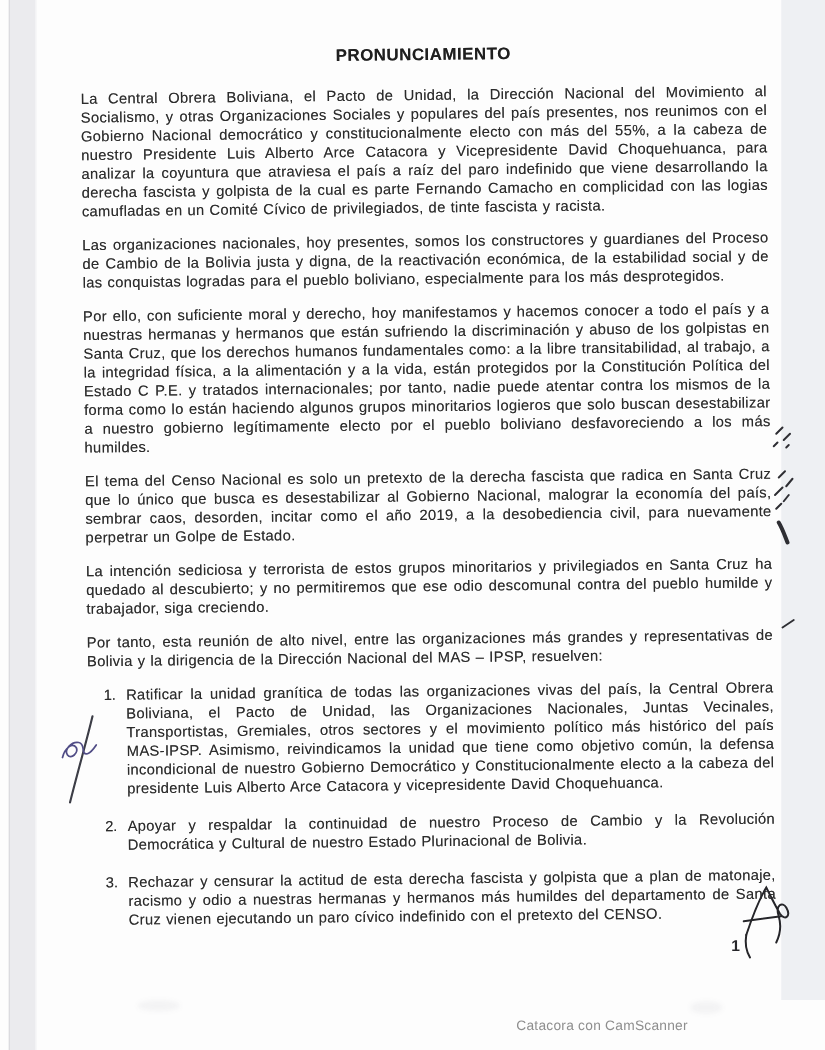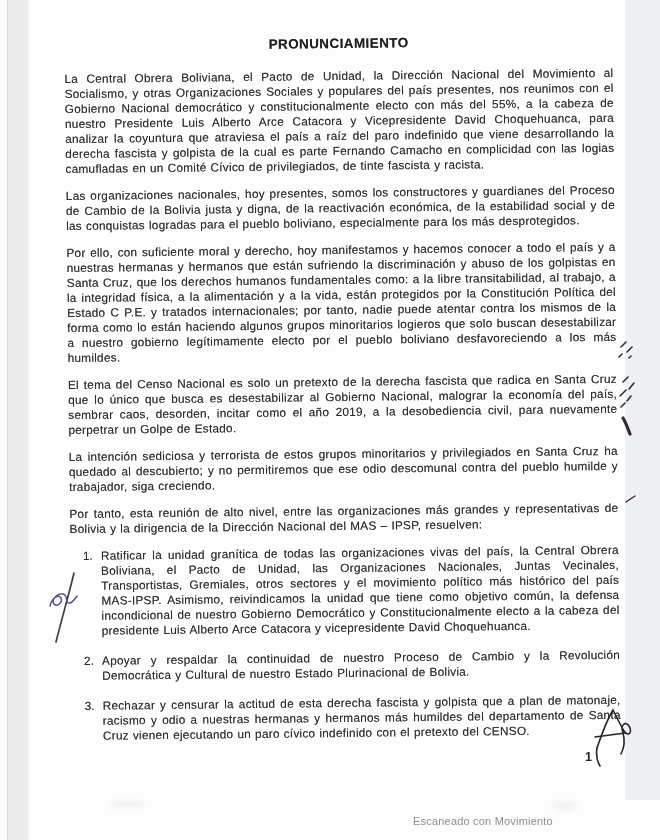--- a/index.html
+++ b/index.html
@@ -168,15 +168,15 @@
   <svg class="ink ink-flourish" width="46" height="66" viewBox="0 0 46 66">
     <g stroke="#26262a" stroke-width="1.6" fill="none" stroke-linecap="round">
       <path d="M8,44 C12,32 18,16 24,6 C28,14 32,22 35,27 C39,33 44,29 40,22 C37,17 31,20 34,29 C36,36 35,44 32,50"></path>
       <path d="M6,33 L36,29"></path>
       <path d="M8,44 C7,50 8,57 11,62"></path>
     </g>
   </svg>
 
   <div class="page-number">1</div>
 
-  <div class="watermark">Escaneado con Movimiento</div>
+  <div class="watermark">Catacora con CamScanner</div>
 
 </div>
 
 </body></html>

